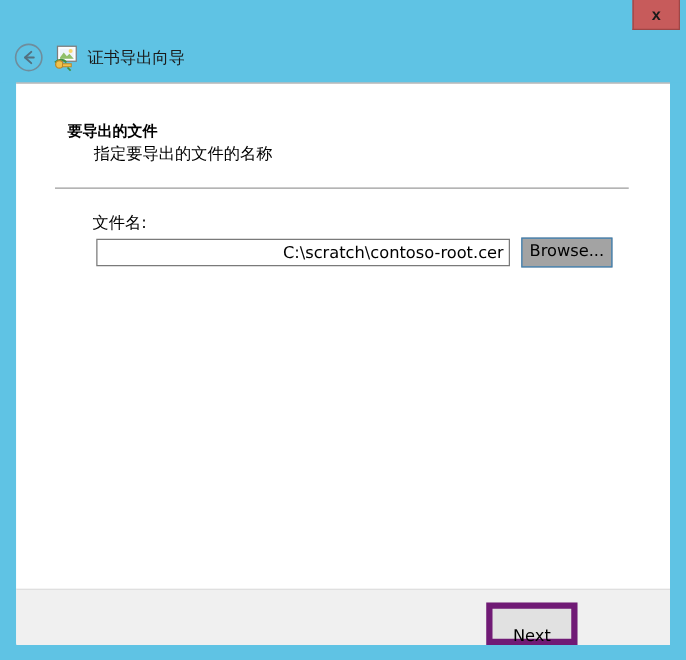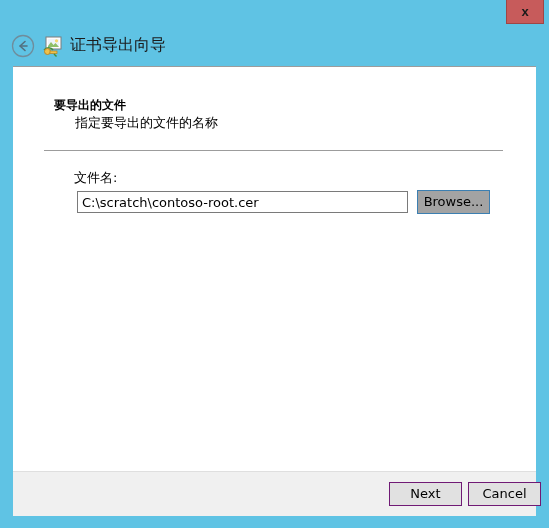--- a/index.html
+++ b/index.html
@@ -68,23 +68,23 @@
     height: 22px;
   }
   #wizard-icon svg { display:block; }
 
   #window-title {
     position: absolute;
     left: 70px;
     top: 35px;
     height: 22px;
     line-height: 22px;
-    font-size: 16px;
+    font-size: 13px;
     color: #1b1b1b;
-    font-family: Liberation Mono, monospace;
+    font-family: Liberation Serif, serif;
     white-space: nowrap;
   }
 
   
   #client {
     position: absolute;
     left: 13px;
     top: 66px;
     width: 523px;
     height: 449px;
@@ -150,20 +150,21 @@
     width: 331px;
     height: 22px;
     box-sizing: border-box;
     border: 1px solid #7a7a7a;
     background: #ffffff;
     color: #000000;
     font-size: 13px;
     font-family: "DejaVu Sans", "Liberation Sans", sans-serif;
     padding: 0 4px;
     outline: none;
+    text-align: right;
   }
 
   #browse-button {
     position: absolute;
     left: 404px;
     top: 123px;
     width: 73px;
     height: 24px;
     box-sizing: border-box;
     background: #a3a3a3;
@@ -188,26 +189,26 @@
     box-sizing: border-box;
   }
 
   .footer-button {
     position: absolute;
     top: 10px;
     width: 73px;
     height: 24px;
     box-sizing: border-box;
     background: #e1e1e1;
-    border: 1px solid #701a75;
-    color: #000000;
-    font-size: 13px;
-    font-family: "DejaVu Sans", "Liberation Sans", sans-serif;
-    cursor: pointer;
-    padding: 0;
+    border: 5px solid #701a75;
+    color: #000000;
+    font-size: 13px;
+    font-family: "DejaVu Sans", "Liberation Sans", sans-serif;
+    cursor: pointer;
+    padding: 12px;
     line-height: 22px;
   }
   #next-button { left: 376px; }
   #cancel-button { left: 455px; }
 </style>
 </head>
 <body>
 
 <div id="window">
 
@@ -251,17 +252,16 @@
 
       <div id="field-label">文件名:</div>
 
       <input id="filename-input" type="text" value="C:\scratch\contoso-root.cer" style="">
 
       <button id="browse-button">Browse...</button>
     </div>
 
     <div id="footer">
       <button class="footer-button" id="next-button">Next</button>
-      <button class="footer-button" id="cancel-button">Cancel</button>
     </div>
 
   </div>
 </div>
 
 </body></html>

